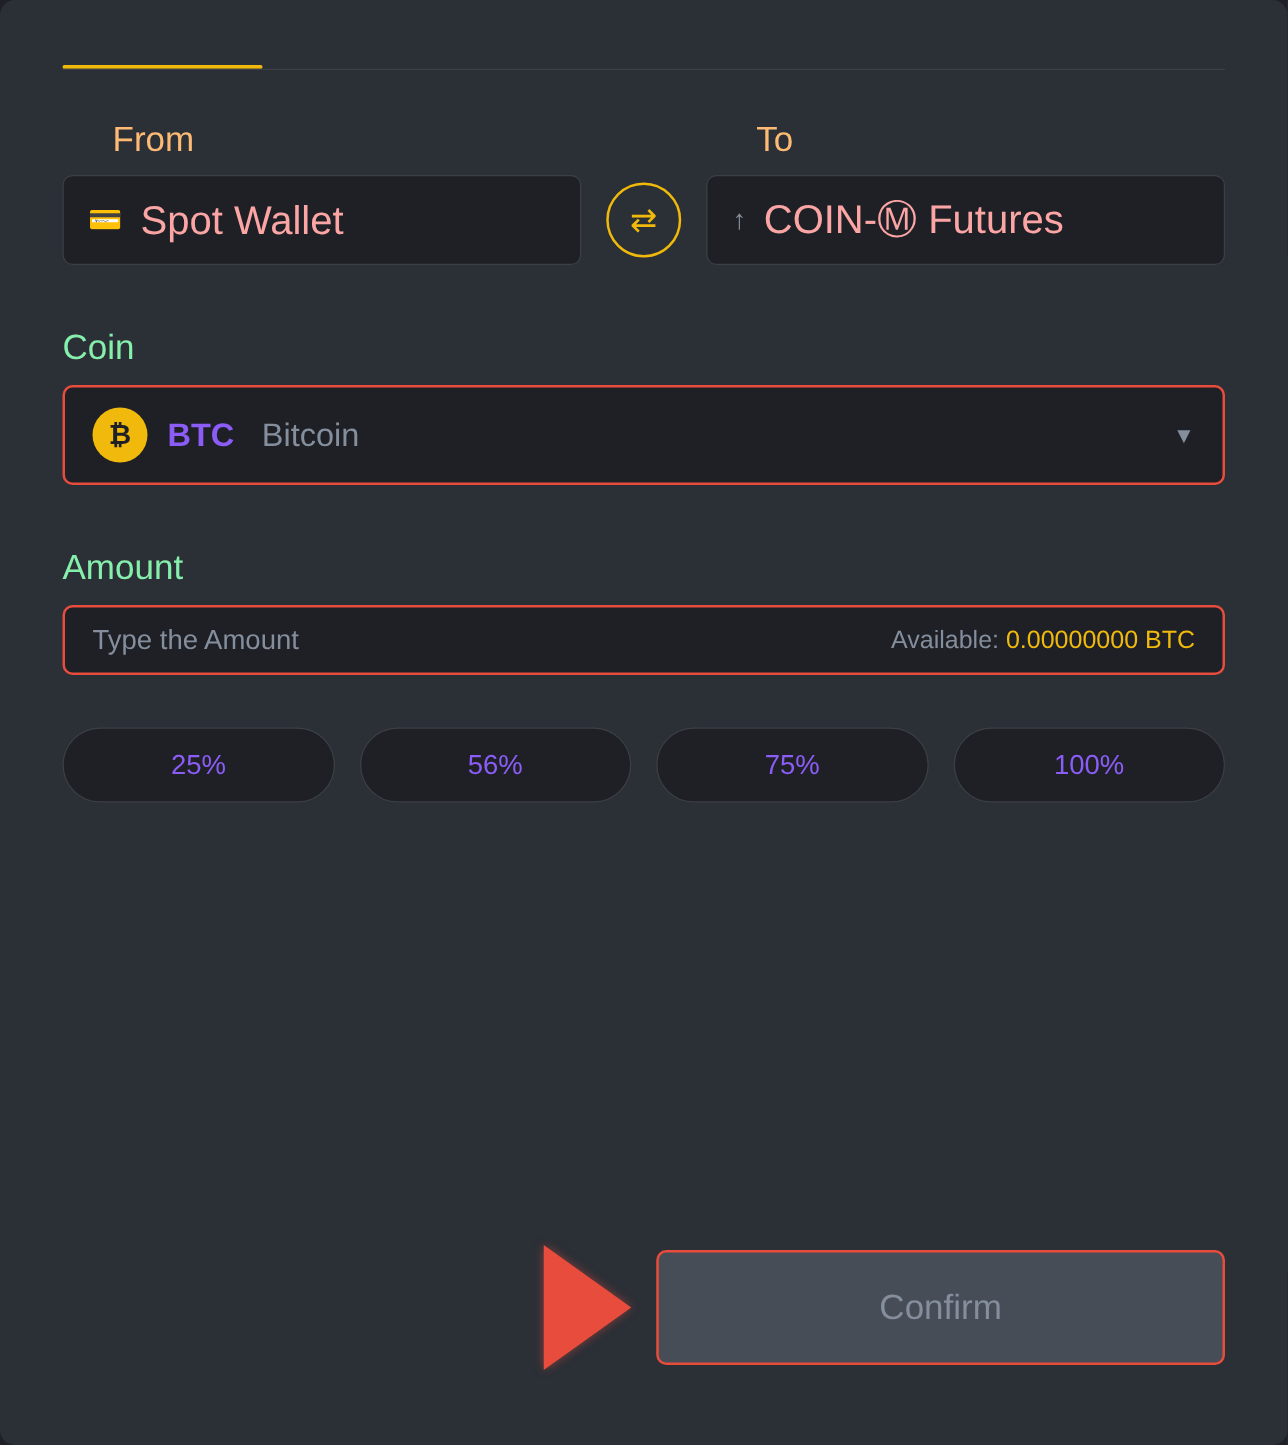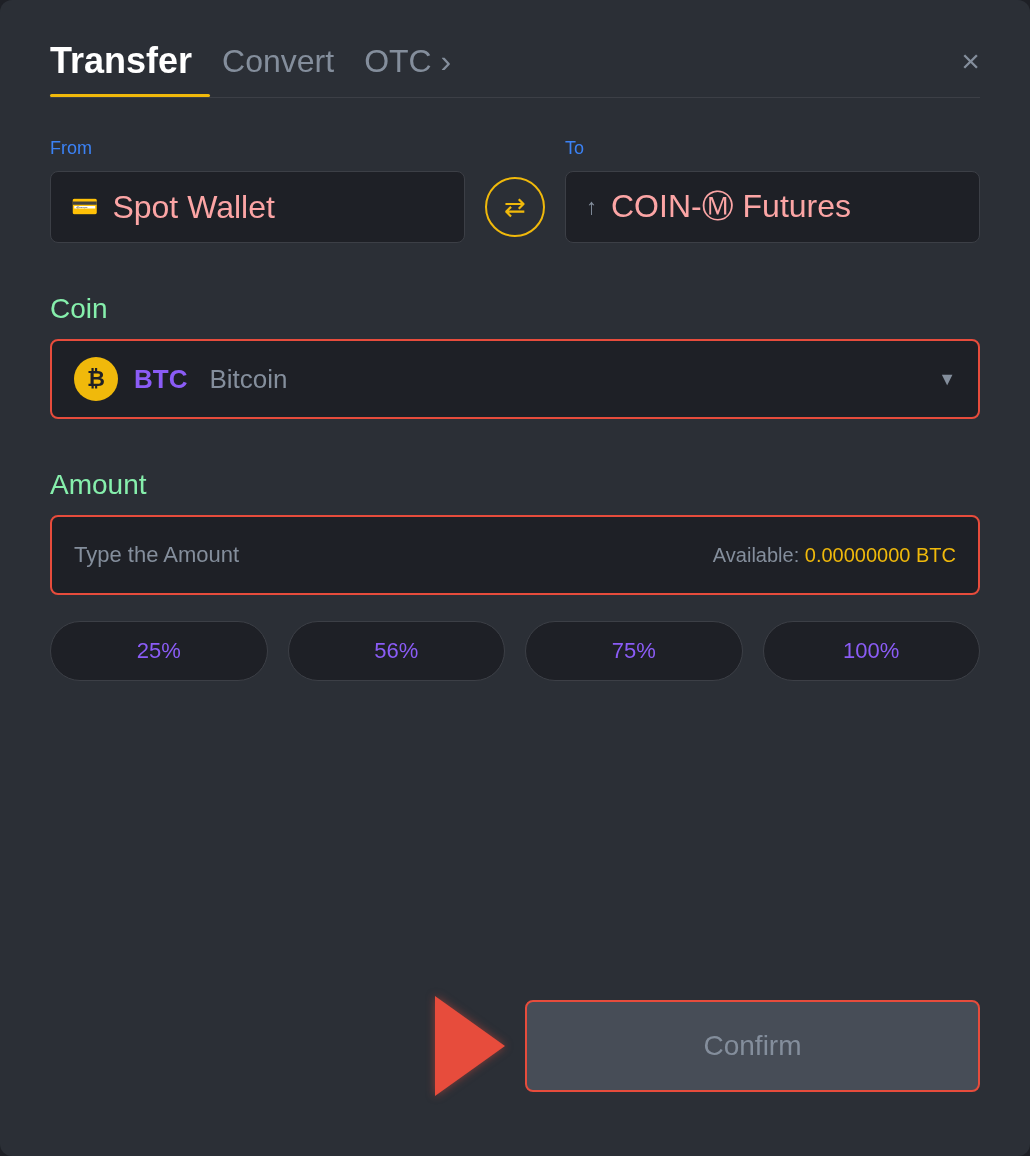--- a/index.html
+++ b/index.html
@@ -90,23 +90,24 @@
     }
 
     .from-to-box {
       flex: 1;
       display: flex;
       flex-direction: column;
       gap: 12px;
     }
 
     .label {
-      font-size: 18px;
-      color: #3b82f6;
-      font-weight: 400;
+      font-size: 28px;
+      color: #fdba74;
+      font-weight: 400;
+      margin-left: 40px;
     }
 
     .wallet-select {
       background: #1e2026;
       border: 1px solid #3c3f46;
       border-radius: 8px;
       padding: 18px 20px;
       display: flex;
       align-items: center;
       gap: 14px;
@@ -200,22 +201,22 @@
 
     
     .amount-input-box {
       background: #1e2026;
       border: 2.5px solid #e74c3c;
       border-radius: 8px;
       padding: 18px 22px;
       display: flex;
       align-items: center;
       justify-content: space-between;
-      height: 80px;
-      margin-bottom: 26px;
+      height: 56px;
+      margin-bottom: 42px;
     }
 
     .amount-placeholder {
       font-size: 22px;
       color: #848e9c;
     }
 
     .available-text {
       font-size: 20px;
       color: #848e9c;
@@ -289,26 +290,20 @@
     .futures-icon {
       font-size: 22px;
       color: #848e9c;
     }
   </style>
 </head>
 <body>
 
 <div class="modal">
 
-  <div class="header">
-    <span class="tab-transfer">Transfer</span>
-    <span class="tab-convert">Convert</span>
-    <span class="tab-otc">OTC ›</span>
-    <button class="close-btn">×</button>
-  </div>
 
   <div class="tab-underline"></div>
   <div class="divider"></div>
 
   <div class="from-to-section">
     <div class="from-to-box">
       <span class="label">From</span>
       <div class="wallet-select">
         <span class="wallet-icon">💳</span>
         <span class="wallet-label">Spot Wallet</span>

